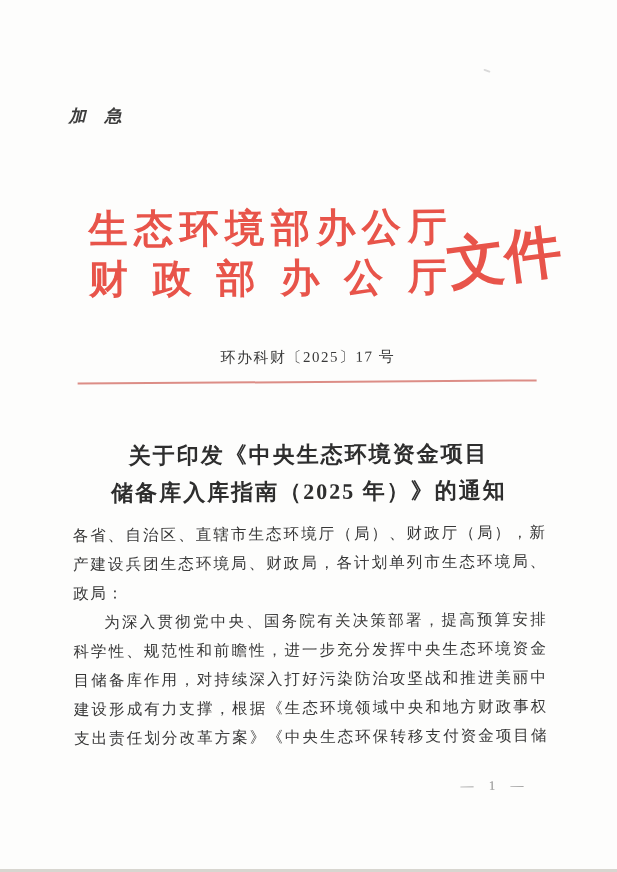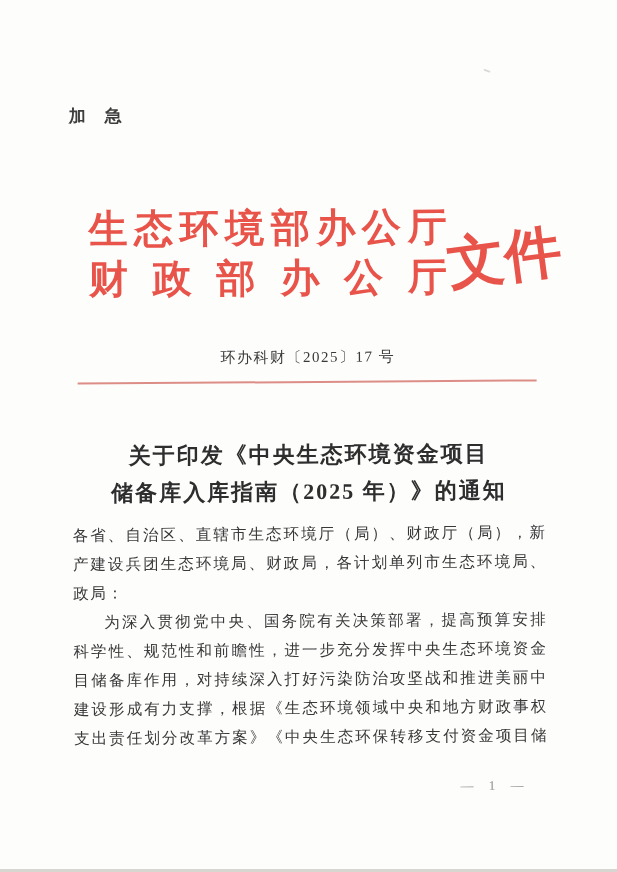--- a/index.html
+++ b/index.html
@@ -14,20 +14,21 @@
   }
   .content{
     position:absolute;inset:0;
     transform:rotate(-0.4deg);
     transform-origin:50% 50%;
   }
   .urgent{
     position:absolute;left:71px;top:103px;
     font-size:17px;font-weight:bold;color:#3d3d3d;
     letter-spacing:1px;
+    font-style:italic;
   }
   .letterhead{
     position:absolute;left:90px;top:203px;
     display:flex;align-items:center;
   }
   .org-lines{width:358px;}
   .org-line{
     font-size:39px;font-weight:bold;color:#e8544a;
     line-height:50px;
     text-align:justify;text-align-last:justify;

